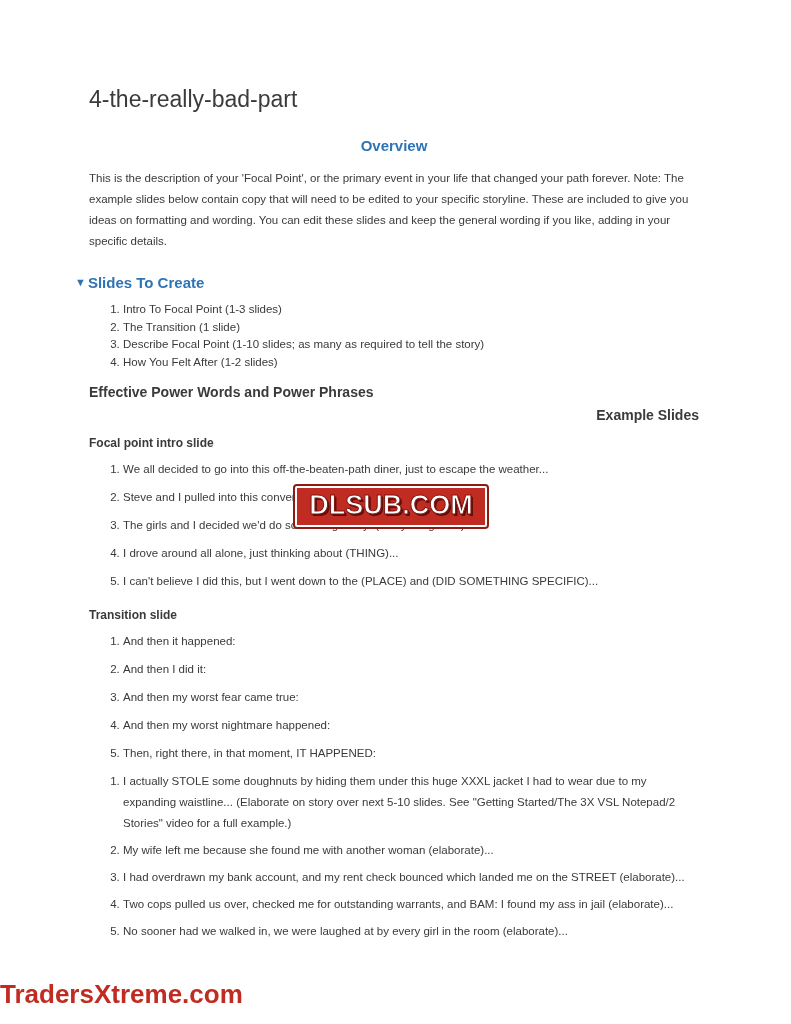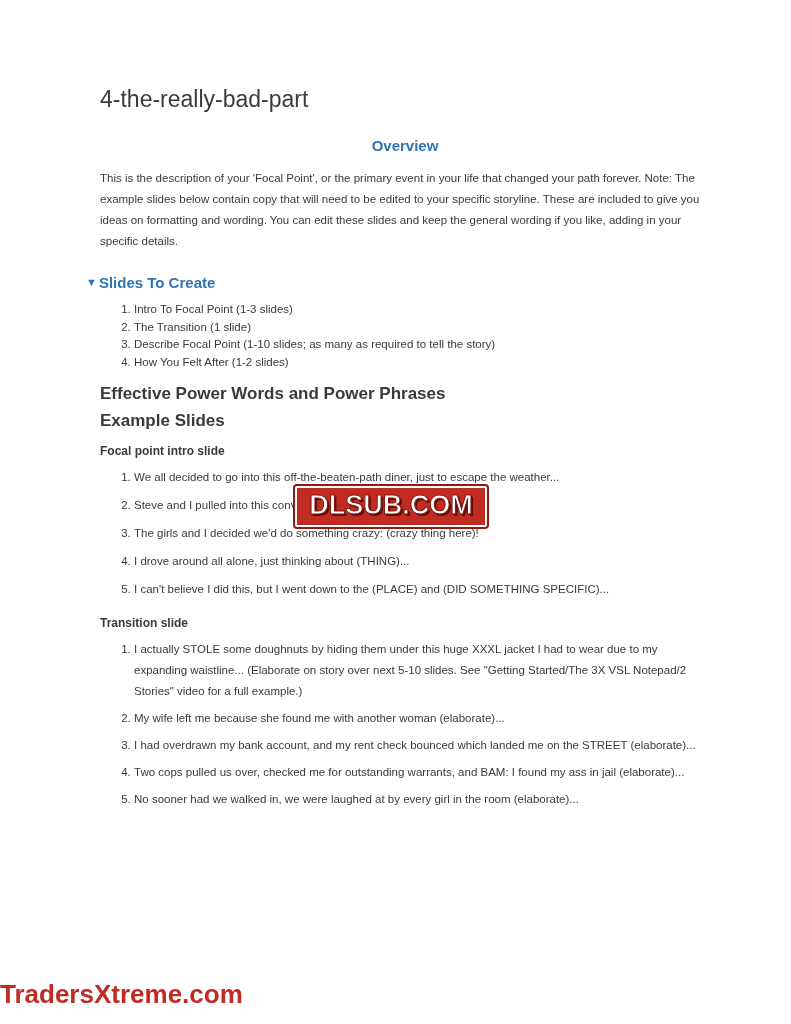--- a/index.html
+++ b/index.html
@@ -53,21 +53,21 @@
     text-shadow:
       1px 1px 0 #9e1f16,
       2px 2px 0 #7e1510,
       -1px -1px 0 #9e1f16;
     white-space: nowrap;
   }
 
   
   .doc {
     position: absolute;
-    left: 100px;
+    left: 89px;
     top: 86px;
     width: 610px;
   }
   h1.doc-title {
     font-size: 23px;
     font-weight: normal;
     color: #3b3b3b;
     margin: 0 0 24px 0;
     letter-spacing: 0px;
   }
@@ -111,27 +111,28 @@
     margin: 0;
   }
   ol.list.loose li {
     line-height: 21px;
     margin: 0 0 7px 0;
   }
   ol.list.loose.wrap li {
     margin: 0 0 6px 0;
   }
   h3.bold-head {
-    font-size: 17px;
+    font-size: 14px;
     font-weight: bold;
     color: #3a3a3a;
     margin: 13px 0 0 0;
   }
   h3.bold-head.second {
     margin: 7px 0 13px 0;
+    text-align: right;
   }
   h4.sub-head {
     font-size: 12px;
     font-weight: bold;
     color: #3a3a3a;
     margin: 0 0 9px 0;
   }
   h4.sub-head.spaced {
     margin: 16px 0 9px 0;
   }
@@ -215,20 +216,27 @@
     <h4 class="sub-head">Focal point intro slide</h4>
     <ol class="list loose">
       <li>We all decided to go into this off-the-beaten-path diner, just to escape the weather...</li>
       <li>Steve and I pulled into this convenience store...</li>
       <li>The girls and I decided we'd do something crazy: (crazy thing here)!</li>
       <li>I drove around all alone, just thinking about (THING)...</li>
       <li>I can't believe I did this, but I went down to the (PLACE) and (DID SOMETHING SPECIFIC)...</li>
     </ol>
 
     <h4 class="sub-head spaced">Transition slide</h4>
+    <ol class="list loose">
+      <li>And then it happened:</li>
+      <li>And then I did it:</li>
+      <li>And then my worst fear came true:</li>
+      <li>And then my worst nightmare happened:</li>
+      <li>Then, right there, in that moment, IT HAPPENED:</li>
+    </ol>
 
     <ol class="list loose wrap">
       <li>I actually STOLE some doughnuts by hiding them under this huge XXXL jacket I had to wear due to my expanding waistline... (Elaborate on story over next 5-10 slides. See "Getting Started/The 3X VSL Notepad/2 Stories" video for a full example.)</li>
       <li>My wife left me because she found me with another woman (elaborate)...</li>
       <li>I had overdrawn my bank account, and my rent check bounced which landed me on the STREET (elaborate)...</li>
       <li>Two cops pulled us over, checked me for outstanding warrants, and BAM: I found my ass in jail (elaborate)...</li>
       <li>No sooner had we walked in, we were laughed at by every girl in the room (elaborate)...</li>
     </ol>
 
   </div>

